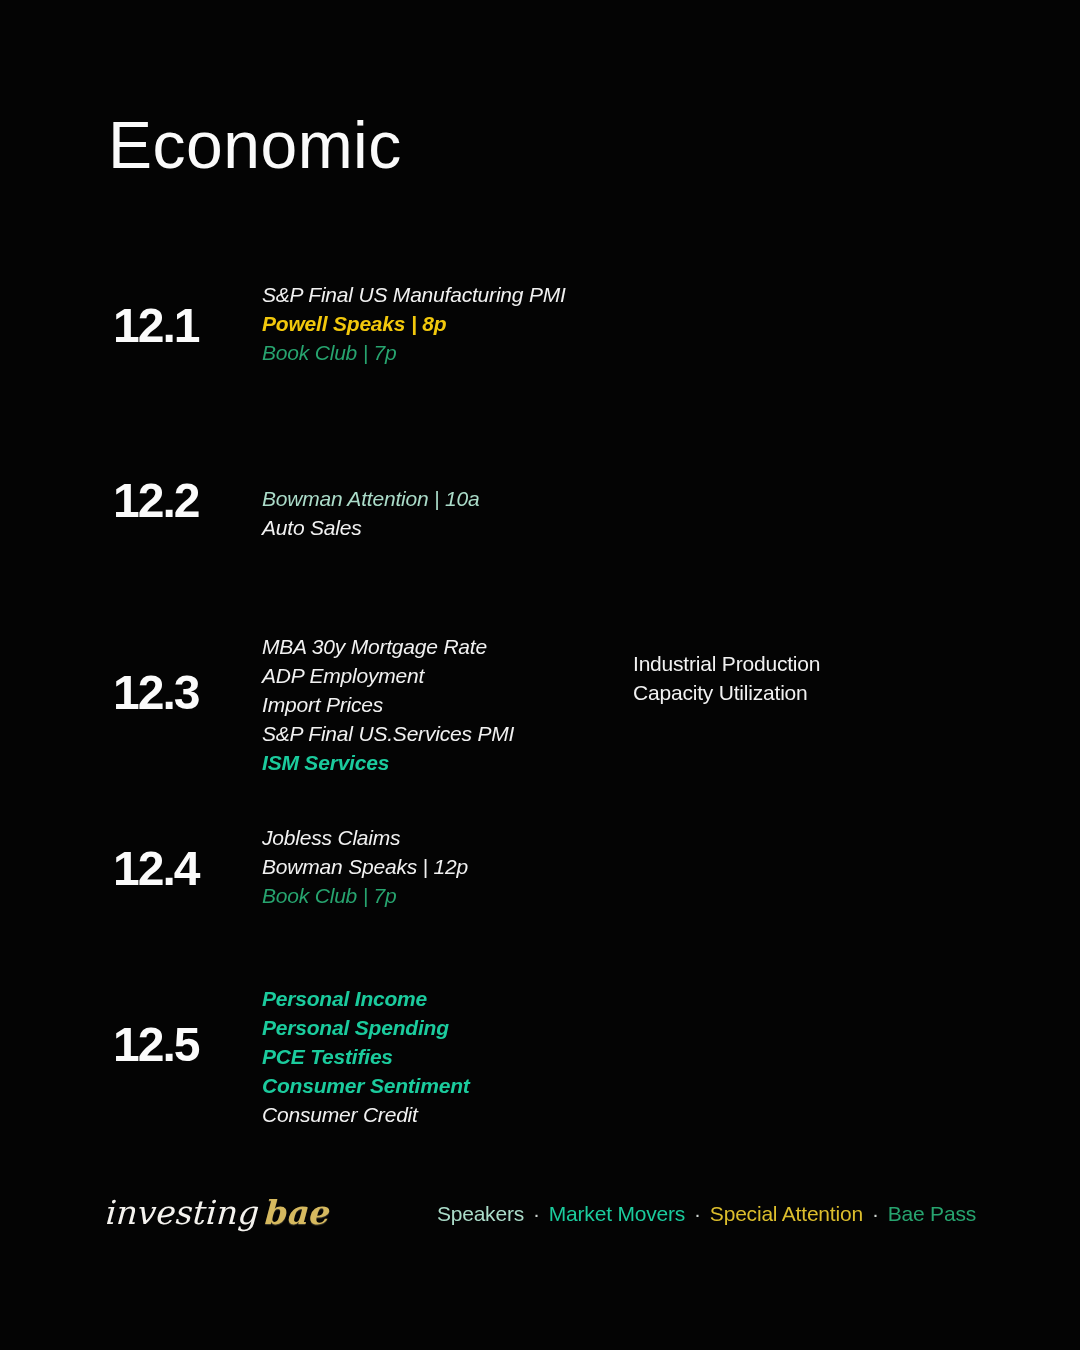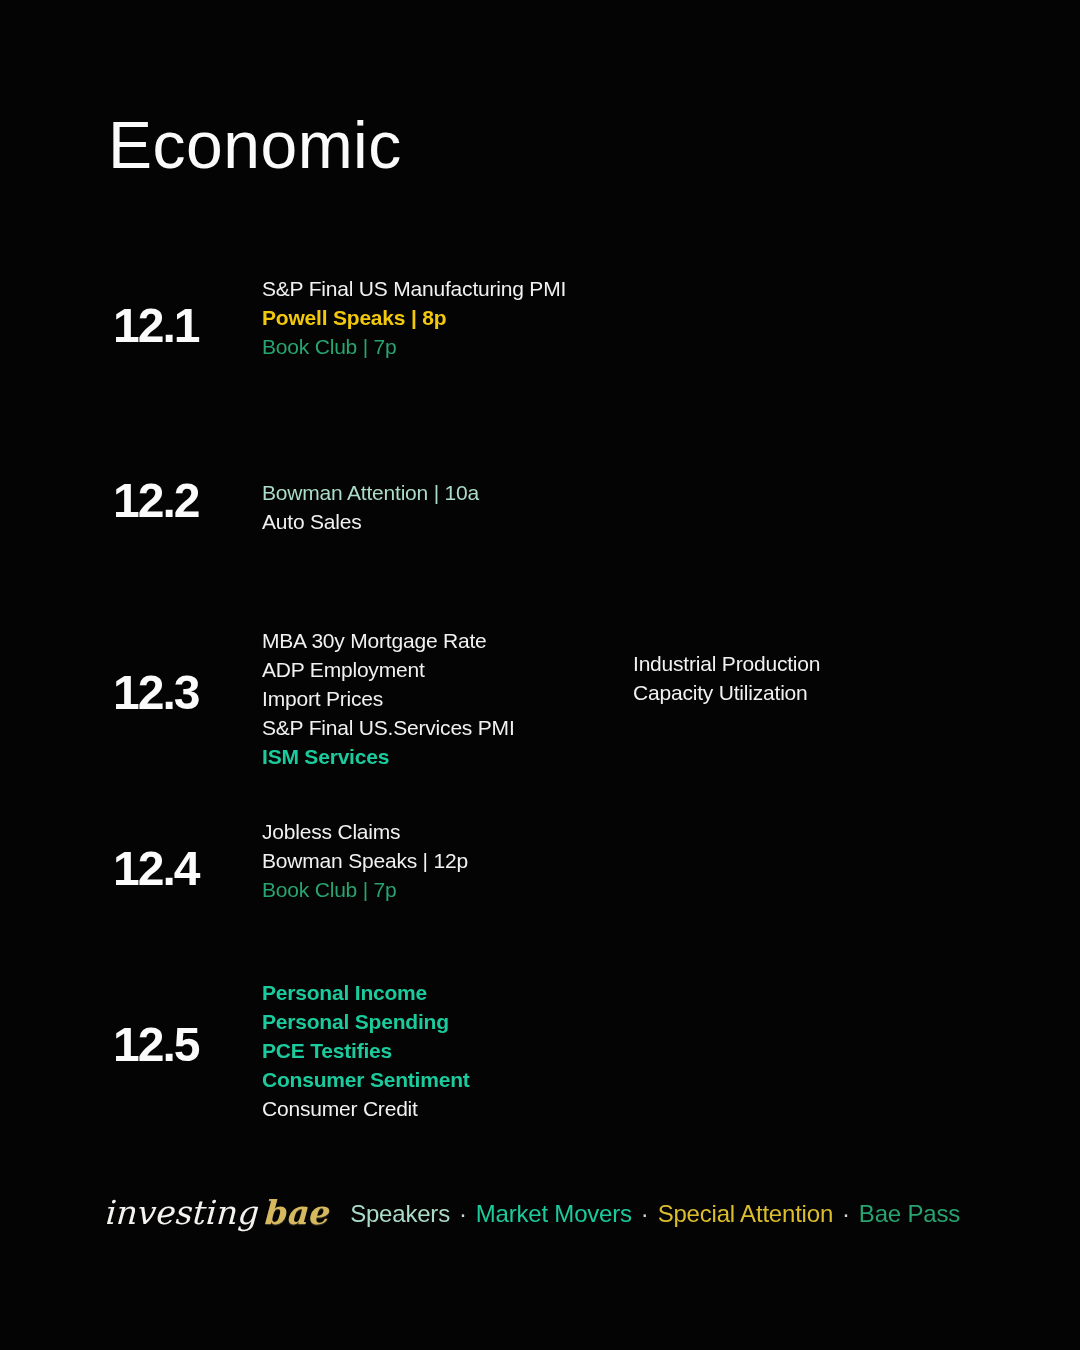--- a/index.html
+++ b/index.html
@@ -22,21 +22,21 @@
     font-size:66px;font-weight:400;letter-spacing:.5px;
     color:#fafafa;line-height:1;
   }
 
   .row{position:absolute;left:113px;right:0;display:block;}
   .date{
     position:absolute;left:0;top:50%;transform:translateY(-50%);
     font-size:48px;font-weight:700;letter-spacing:-2px;
     color:#fbfbfb;line-height:1;
   }
-  .events{position:absolute;left:149px;top:6px;}
+  .events{position:absolute;left:149px;top:12px;font-style:italic;}
   .events-right{position:absolute;left:520px;top:29px;}
   .ev{font-size:21px;line-height:29px;letter-spacing:-0.2px;white-space:nowrap;}
 
   .t-normal{color:var(--normal);}
   .t-speaker{color:var(--speaker);}
   .t-market_mover{color:var(--market_mover);font-weight:700;}
   .t-special_attention{color:var(--special_attention);font-weight:700;}
   .t-bae_pass{color:var(--bae_pass);}
 
   .row1{top:268px;height:116px;}
@@ -49,22 +49,22 @@
     position:absolute;left:106px;top:1190px;
     font-family:"DejaVu Serif","Liberation Serif",serif;
     font-style:italic;font-size:33px;line-height:1.4;
     transform:skewX(-4deg);
   }
   .logo .logo-investing{color:var(--logo_white);}
   .logo .logo-bae{color:var(--logo_gold);font-weight:700;margin-left:6px;
     text-shadow:0 1px 1px rgba(255,240,180,.25);}
 
   .legend{
-    position:absolute;right:120px;top:1199px;
-    font-size:24px;line-height:29px;letter-spacing:-0.2px;
+    position:absolute;right:104px;top:1199px;
+    font-size:21px;line-height:29px;letter-spacing:-0.2px;
     display:flex;align-items:baseline;gap:9px;white-space:nowrap;
   }
   .legend .t-market_mover,
   .legend .t-special_attention{font-weight:400;}
   .legend .t-special_attention{color:var(--footer_special_attention);}
   .legend .sep{color:#cfd6d2;}
 </style>
 </head>
 <body>
 

